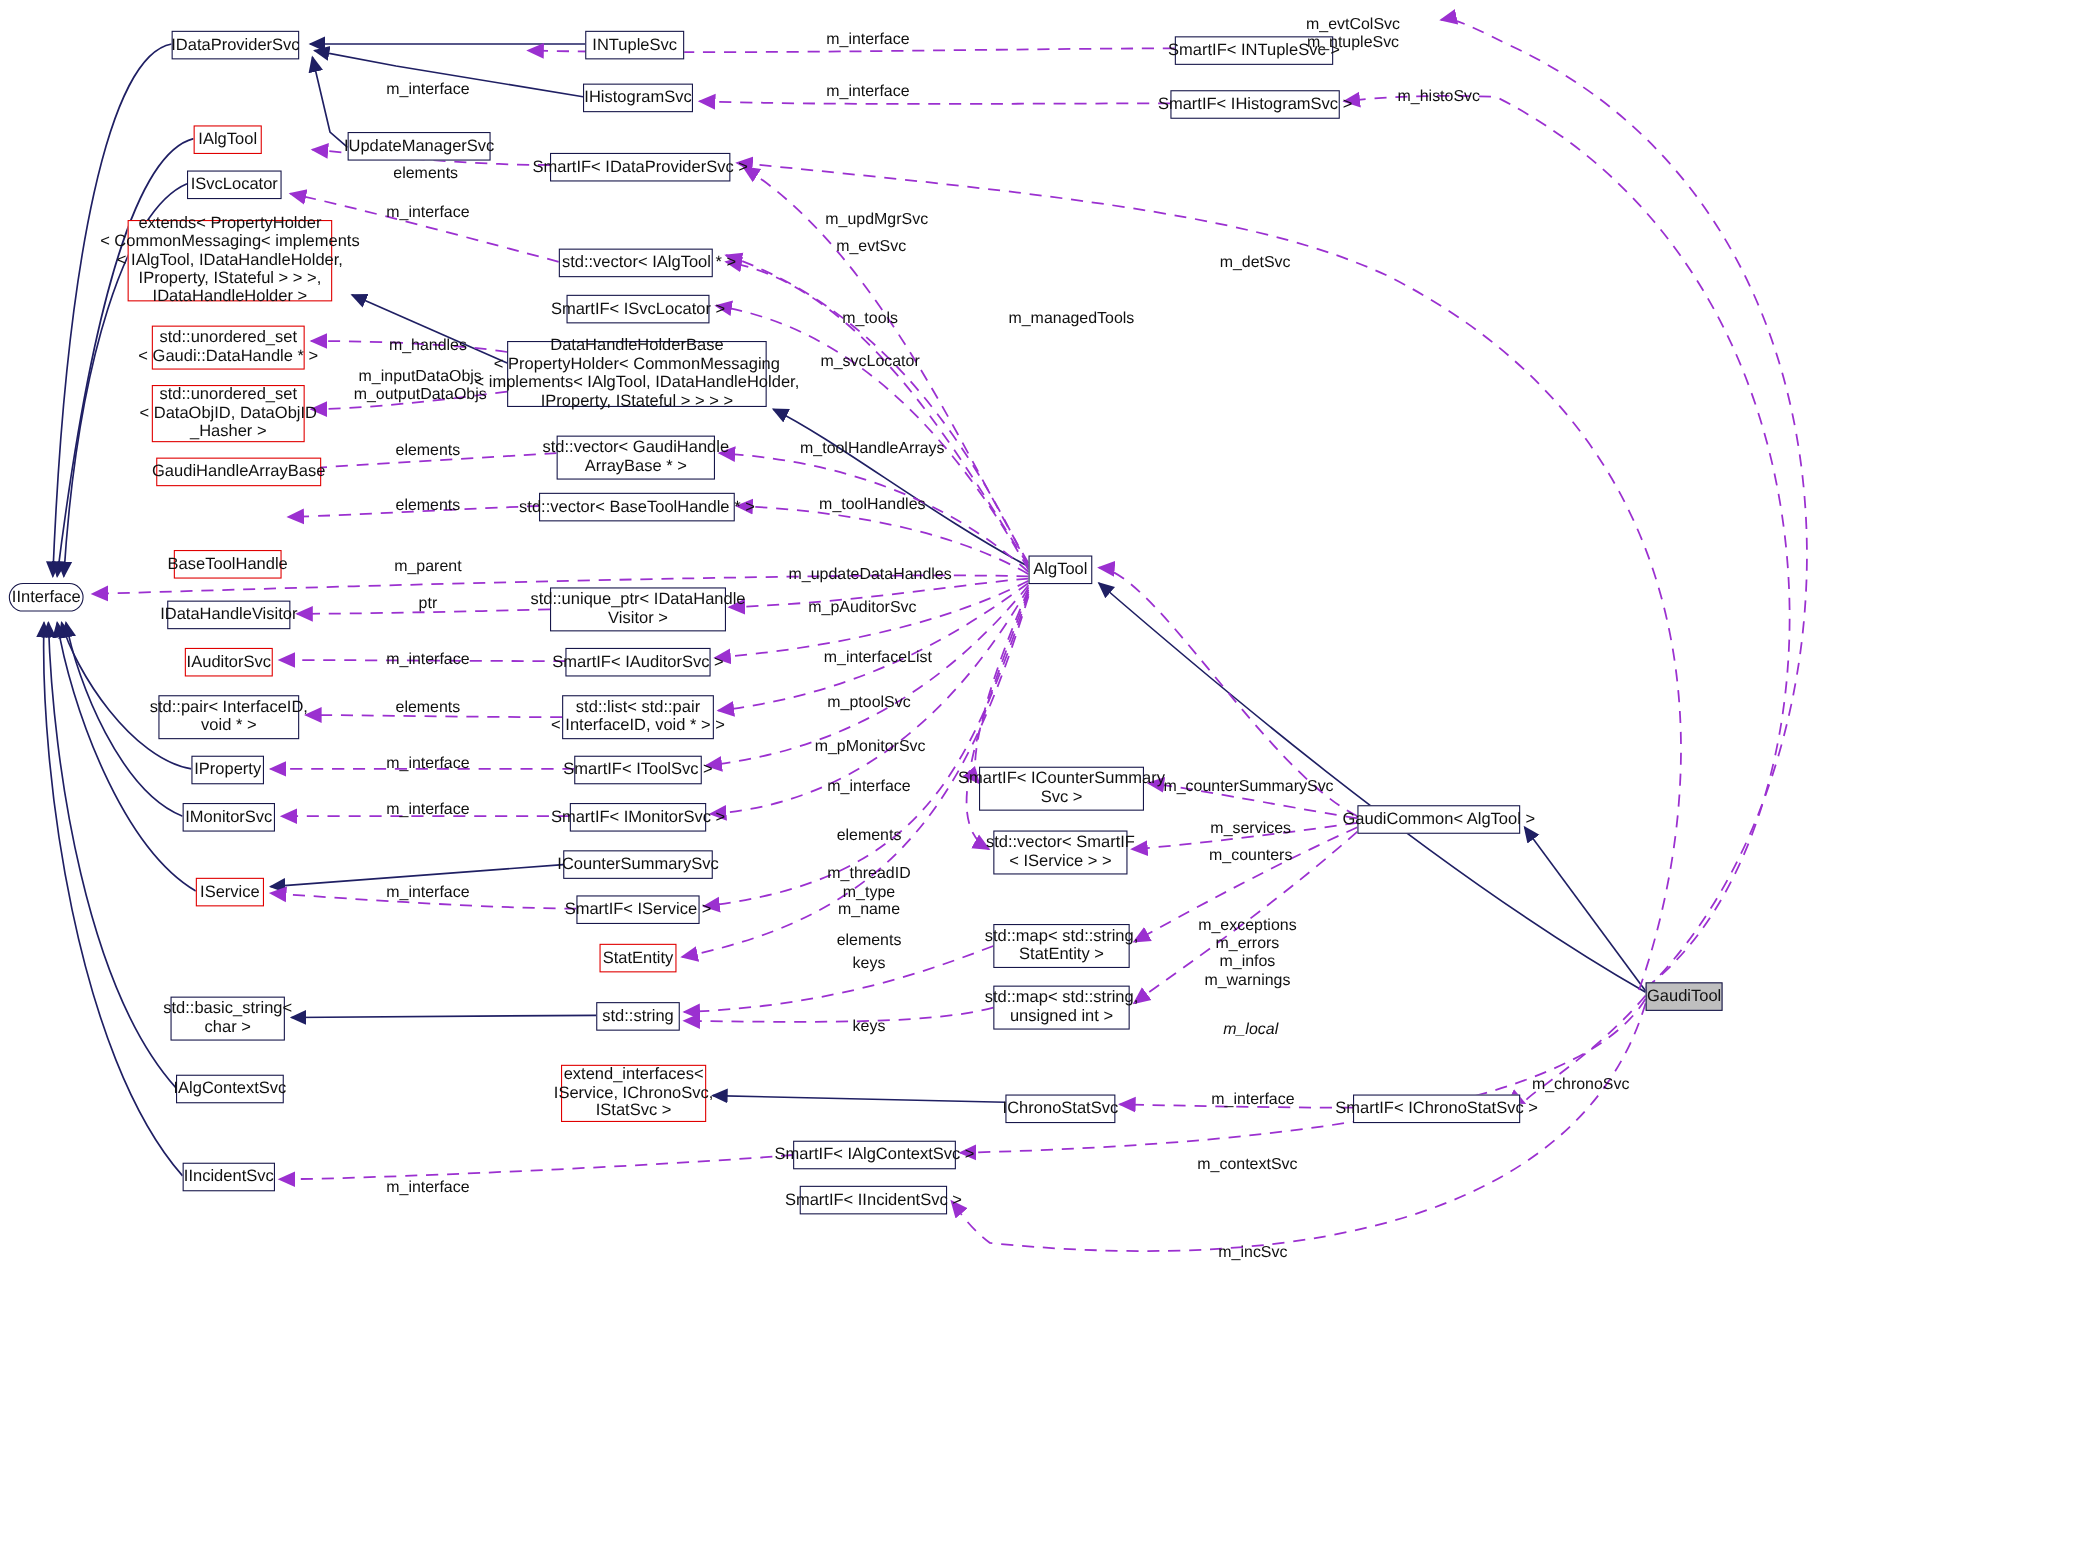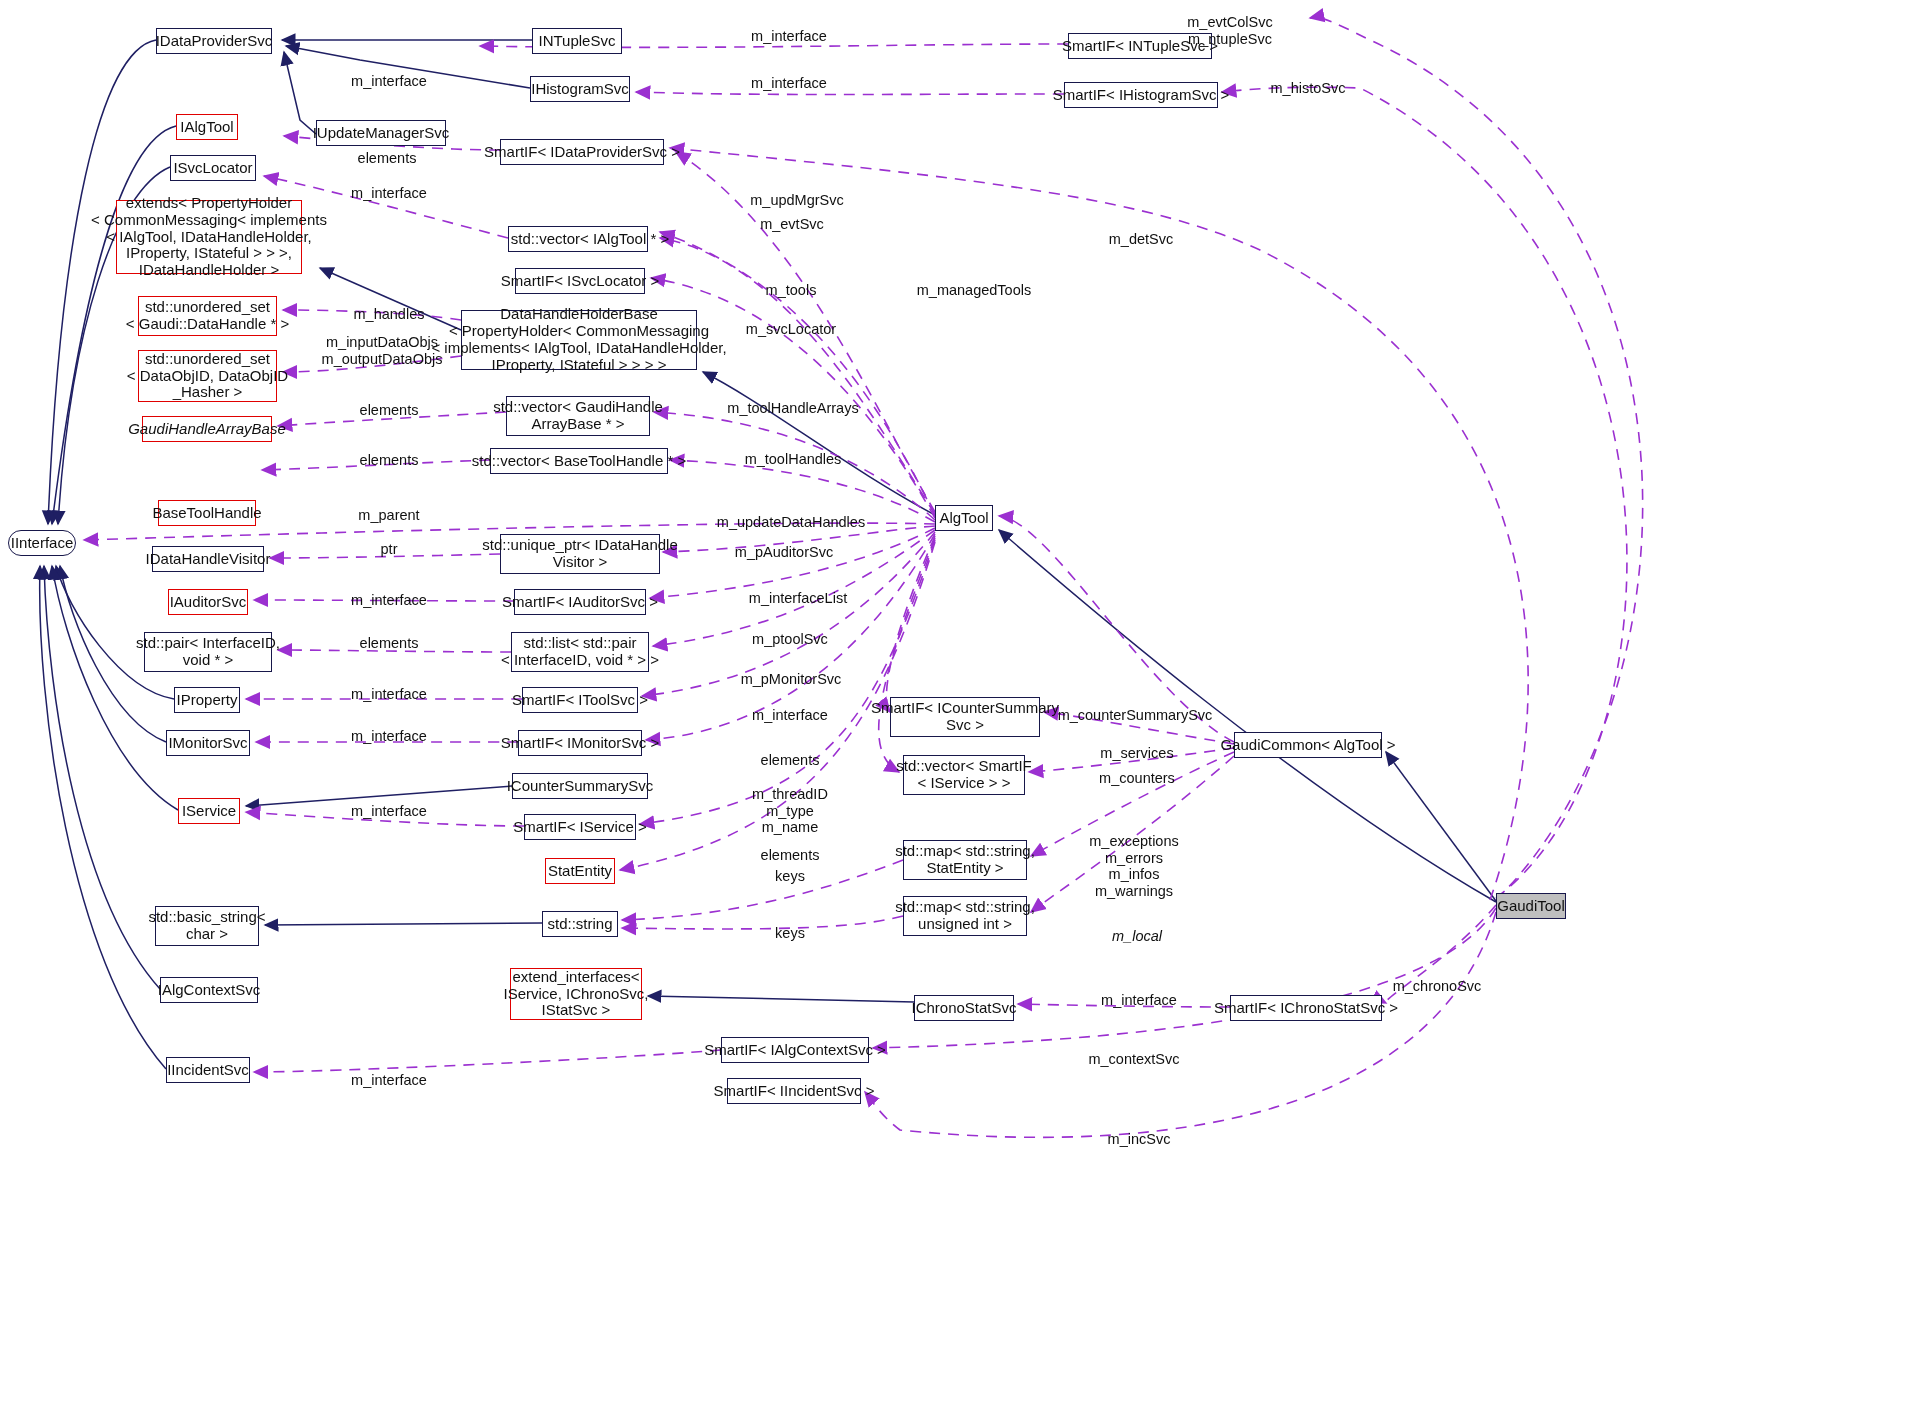--- a/index.html
+++ b/index.html
@@ -164,21 +164,21 @@
 &lt; Gaudi::DataHandle * &gt;</div>
       <div class="node" style="left: 461px; top: 310px; width: 236px; height: 60px;">DataHandleHolderBase
 &lt; PropertyHolder&lt; CommonMessaging
 &lt; implements&lt; IAlgTool, IDataHandleHolder,
 IProperty, IStateful &gt; &gt; &gt; &gt;</div>
       <div class="node red" style="left: 138px; top: 350px; width: 139px; height: 52px;">std::unordered_set
 &lt; DataObjID, DataObjID
 _Hasher &gt;</div>
       <div class="node" style="left: 506px; top: 396px; width: 144px; height: 40px;">std::vector&lt; GaudiHandle
 ArrayBase * &gt;</div>
-      <div class="node red" style="left: 142px; top: 416px; width: 130px; height: 26px; font-style: italic;">GaudiHandleArrayBase</div>
+      <div class="node red" style="left: 142px; top: 416px; width: 150px; height: 26px;">GaudiHandleArrayBase</div>
       <div class="node red" style="left: 158px; top: 460px; width: 98px; height: 26px; margin-top: 40px;">BaseToolHandle</div>
       <div class="node" style="left: 490px; top: 448px; width: 178px; height: 26px;">std::vector&lt; BaseToolHandle * &gt;</div>
       <div class="node" style="left: 935px; top: 505px; width: 58px; height: 26px;">AlgTool</div>
       <div class="node" style="left: 8px; top: 530px; width: 68px; height: 26px; border-radius: 13px;">IInterface</div>
       <div class="node" style="left: 152px; top: 546px; width: 112px; height: 26px;">IDataHandleVisitor</div>
       <div class="node" style="left: 500px; top: 534px; width: 160px; height: 40px;">std::unique_ptr&lt; IDataHandle
 Visitor &gt;</div>
       <div class="node red" style="left: 168px; top: 589px; width: 80px; height: 26px;">IAuditorSvc</div>
       <div class="node" style="left: 514px; top: 589px; width: 132px; height: 26px;">SmartIF&lt; IAuditorSvc &gt;</div>
       <div class="node" style="left: 144px; top: 632px; width: 128px; height: 40px;">std::pair&lt; InterfaceID,

